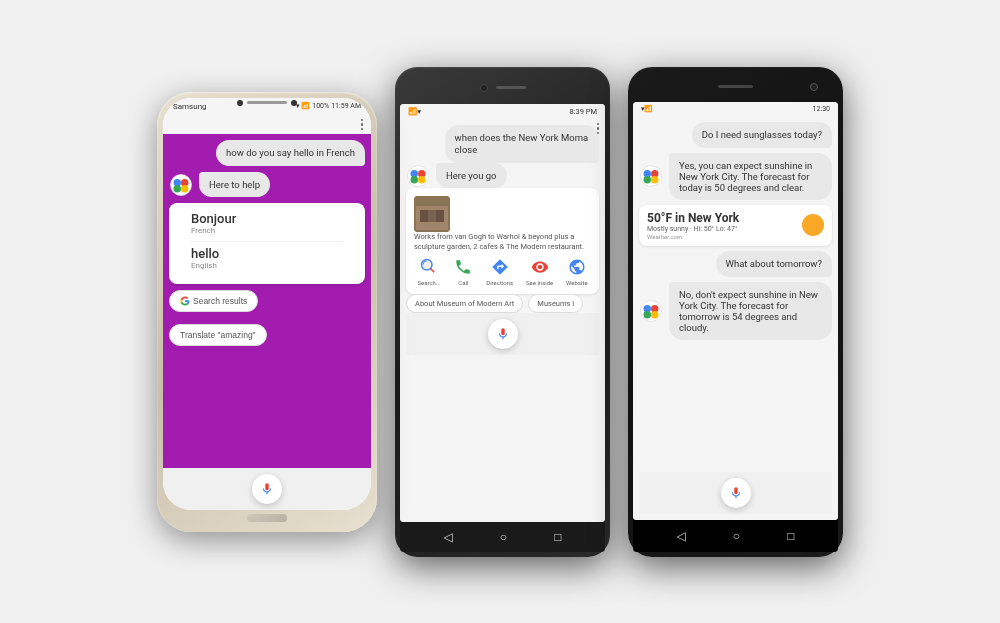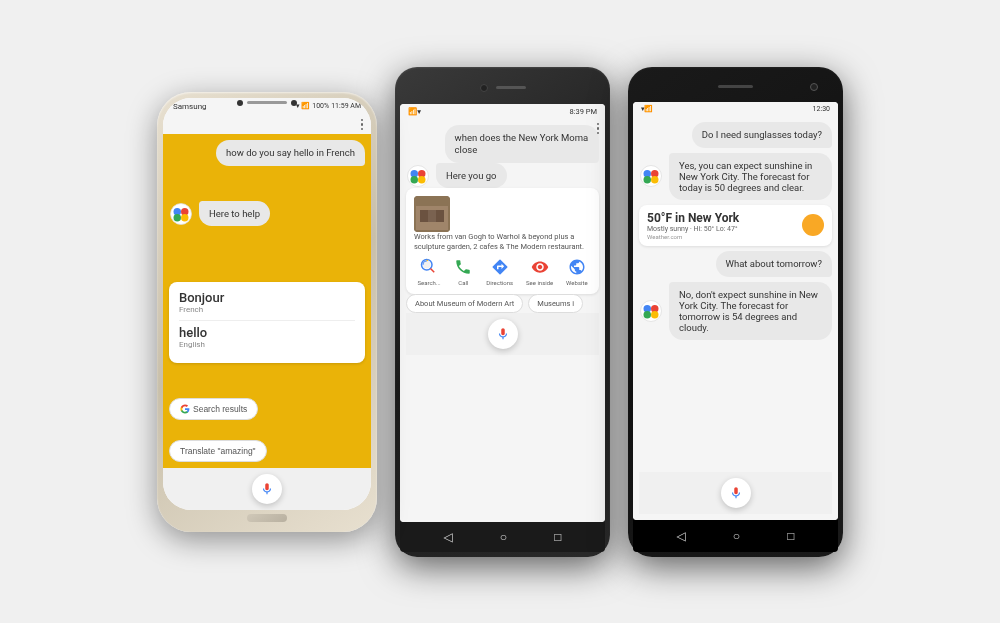--- a/index.html
+++ b/index.html
@@ -63,27 +63,26 @@
     .status-icons {
       display: flex;
       align-items: center;
       gap: 2px;
       font-size: 7px;
     }
 
     
     .phone1-content {
       flex: 1;
-      background: #eab308;
+      background: #a21caf;
       display: flex;
       flex-direction: column;
       padding: 6px;
       gap: 6px;
       overflow: hidden;
-      justify-content: space-between;
     }
     .chat-bubble-user {
       background: #e8e8e8;
       border-radius: 14px 14px 4px 14px;
       padding: 7px 10px;
       font-size: 9.5px;
       color: #333;
       align-self: flex-end;
       max-width: 80%;
       line-height: 1.3;
@@ -103,44 +102,43 @@
       border-radius: 4px 14px 14px 14px;
       padding: 7px 10px;
       font-size: 9.5px;
       color: #333;
     }
 
     
     .translation-card {
       background: #fff;
       border-radius: 8px;
-      padding: 8px 10px;
+      padding: 8px 22px;
       box-shadow: 0 1px 3px rgba(0,0,0,0.15);
-      margin-top: 21px;
     }
     .trans-word {
       font-size: 13px;
       font-weight: 500;
       color: #333;
     }
     .trans-lang {
       font-size: 8px;
       color: #888;
       margin-bottom: 6px;
     }
     .trans-divider {
       border: none;
       border-top: 1px solid #eee;
       margin: 4px 0;
     }
 
     
     .action-buttons {
       display: flex;
-      gap: 20px;
+      gap: 12px;
       flex-wrap: wrap;
     }
     .action-btn {
       background: #fff;
       border: 1px solid #ddd;
       border-radius: 16px;
       padding: 5px 10px;
       font-size: 8.5px;
       color: #555;
       display: flex;

